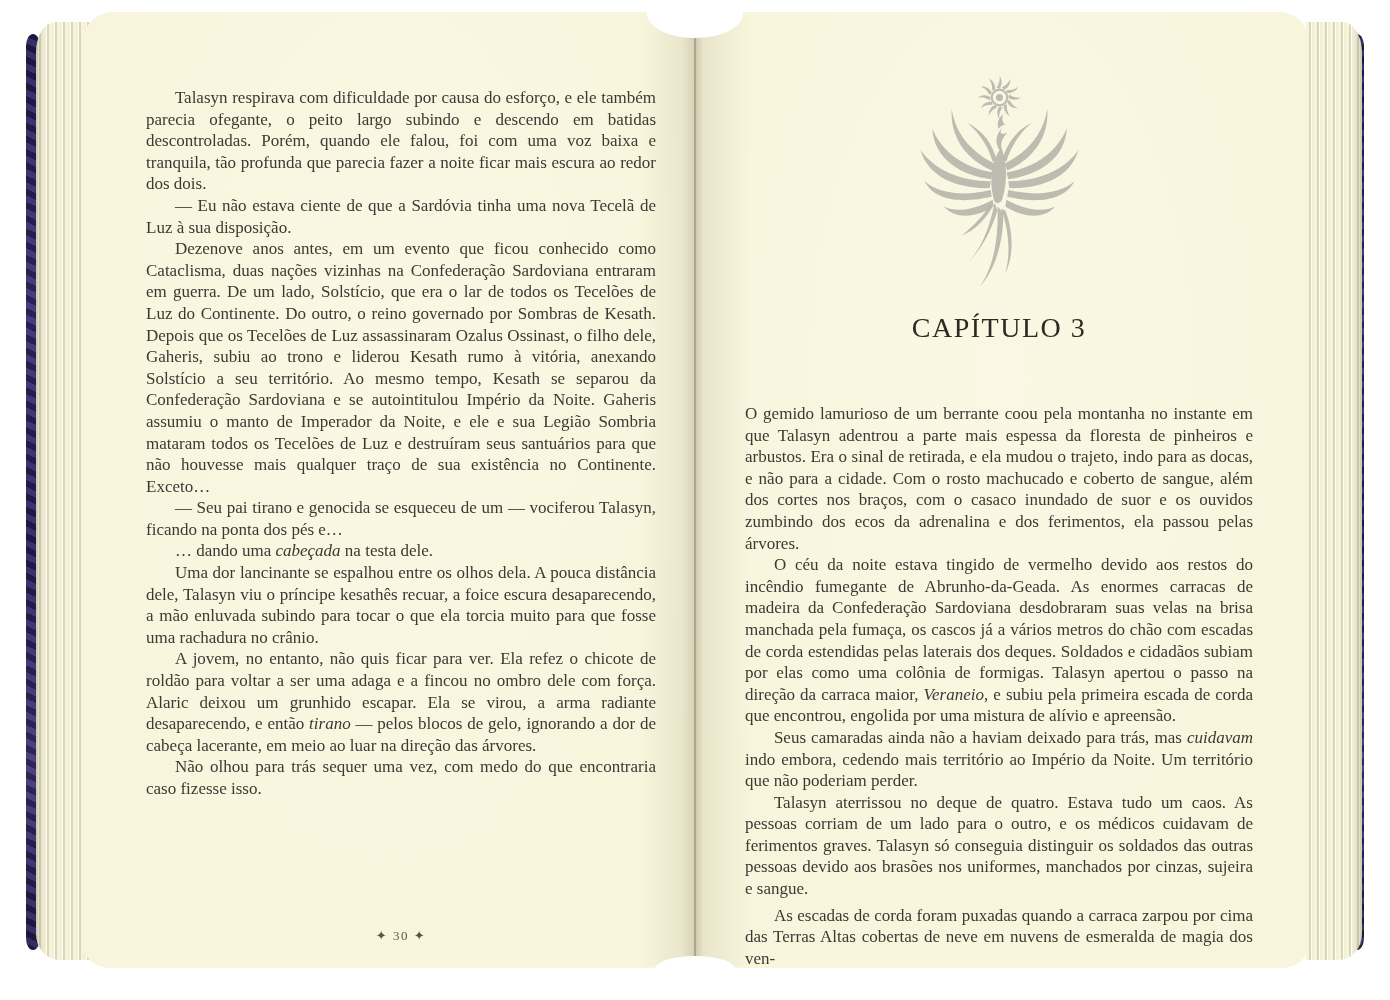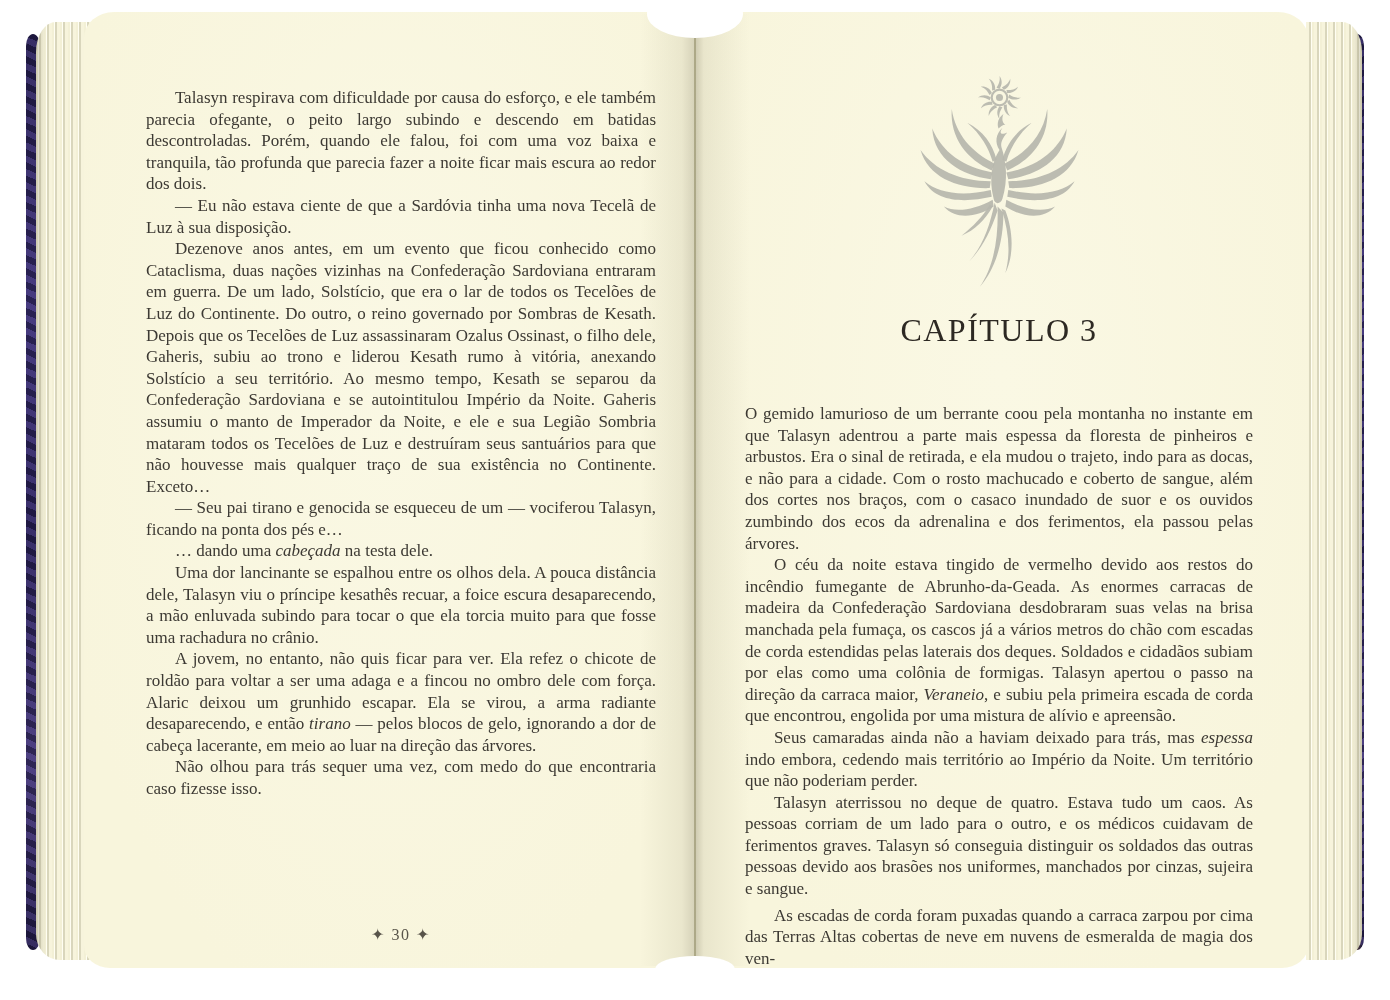--- a/index.html
+++ b/index.html
@@ -65,29 +65,29 @@
   .text-col{position:absolute;text-align:justify;color:var(--text);
     font-size:17px;line-height:21.6px;}
   .left-col{left:62px;top:75px;width:510px;}
   .right-col{left:50px;top:391px;width:508px;}
   .para{margin:0;text-indent:1.7em;}
   .para em{}
   .no-indent{text-indent:0;}
   .space-before{margin-top:5px;}
 
   .folio{position:absolute;left:62px;bottom:24px;width:510px;text-align:center;
-    font-size:16px;color:var(--folio);letter-spacing:1.5px;}
+    font-size:13px;color:var(--folio);letter-spacing:1.5px;}
 
   .emblem-wrap{position:absolute;left:50px;top:62px;width:508px;text-align:center;}
   .emblem-wrap svg{width:205px;height:234px;}
   .emblem-fill{fill:var(--emblem);fill-opacity:.92;}
   .emblem-stroke{fill:none;stroke:var(--emblem);stroke-opacity:.92;}
 
   .chapter-title{position:absolute;left:50px;top:300px;width:508px;margin:0;text-align:center;
-    font-weight:400;font-size:32px;letter-spacing:1.5px;color:var(--heading);}
+    font-weight:400;font-size:28px;letter-spacing:1.5px;color:var(--heading);}
 </style>
 </head>
 <body>
 
 <div class="book">
   <div class="cover-edge cover-left"></div>
   <div class="cover-edge cover-right"></div>
   <div class="stack stack-left"></div>
   <div class="stack stack-right"></div>
 
@@ -146,21 +146,21 @@
           <path d="M103,136 C104,166 100,196 85,218 C101,200 109,172 109,142 Z"></path>
           <path d="M107,138 C114,160 117,182 111,204 C121,184 118,158 111,140 Z"></path>
           <path d="M98,136 C90,150 80,160 66,166 C78,156 88,146 95,134 Z"></path>
         </g>
       </svg>
     </div>
     <h2 class="chapter-title">CAPÍTULO 3</h2>
     <div class="text-col right-col">
       <p class="para no-indent">O gemido lamurioso de um berrante coou pela montanha no instante em que Talasyn adentrou a parte mais espessa da floresta de pinheiros e arbustos. Era o sinal de retirada, e ela mudou o trajeto, indo para as docas, e não para a cidade. Com o rosto machucado e coberto de sangue, além dos cortes nos braços, com o casaco inundado de suor e os ouvidos zumbindo dos ecos da adrenalina e dos ferimentos, ela passou pelas árvores.</p>
       <p class="para">O céu da noite estava tingido de vermelho devido aos restos do incêndio fumegante de Abrunho-da-Geada. As enormes carracas de madeira da Confederação Sardoviana desdobraram suas velas na brisa manchada pela fumaça, os cascos já a vários metros do chão com escadas de corda estendidas pelas laterais dos deques. Soldados e cidadãos subiam por elas como uma colônia de formigas. Talasyn apertou o passo na direção da carraca maior, <em>Veraneio</em>, e subiu pela primeira escada de corda que encontrou, engolida por uma mistura de alívio e apreensão.</p>
-      <p class="para">Seus camaradas ainda não a haviam deixado para trás, mas <em>espessa</em> indo embora, cedendo mais território ao Império da Noite. Um território que não poderiam perder.</p>
+      <p class="para">Seus camaradas ainda não a haviam deixado para trás, mas <em>cuidavam</em> indo embora, cedendo mais território ao Império da Noite. Um território que não poderiam perder.</p>
       <p class="para">Talasyn aterrissou no deque de quatro. Estava tudo um caos. As pessoas corriam de um lado para o outro, e os médicos cuidavam de ferimentos graves. Talasyn só conseguia distinguir os soldados das outras pessoas devido aos brasões nos uniformes, manchados por cinzas, sujeira e sangue.</p>
       <p class="para space-before">As escadas de corda foram puxadas quando a carraca zarpou por cima das Terras Altas cobertas de neve em nuvens de esmeralda de magia dos ven-</p>
     </div>
   </div>
 
   <div class="gutter-shade"></div>
   <div class="notch notch-top"></div>
   <div class="notch notch-bottom"></div>
 </div>
 

